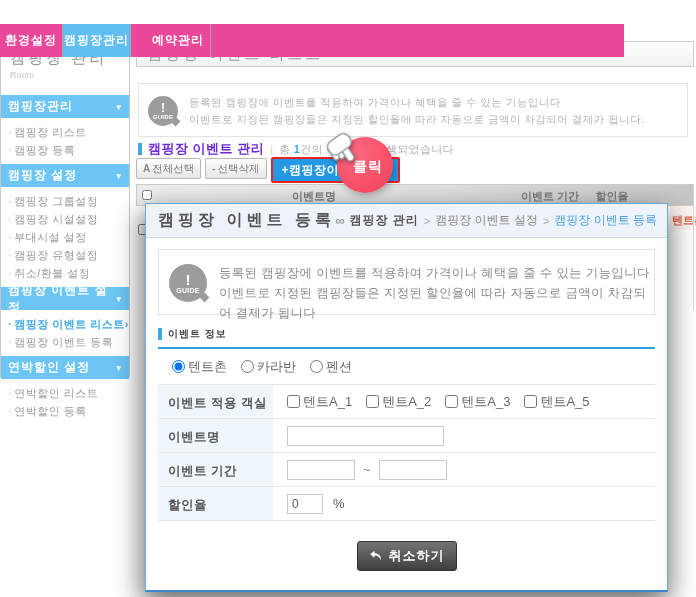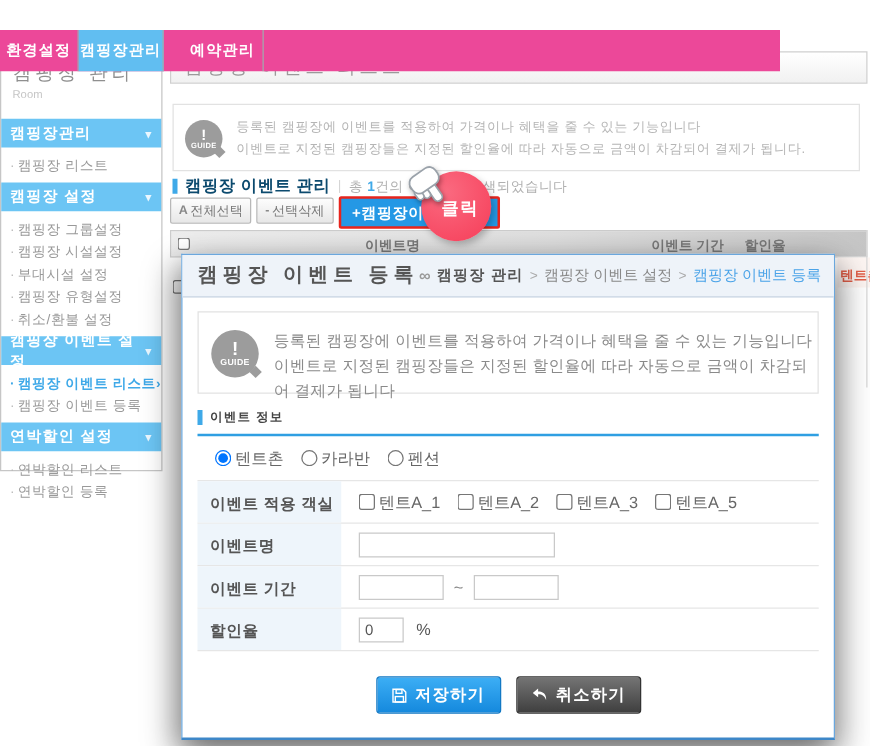--- a/index.html
+++ b/index.html
@@ -49,21 +49,21 @@
   }
   .gicon::after { content:""; position:absolute; right:-1px; bottom:1px; width:7px; height:7px; background:#9c9c9c; transform:rotate(45deg); }
   .gicon .ex { font-weight:bold; }
   .guidebox.main .gicon { left:9px; top:12px; width:30px; height:30px; }
   .guidebox.main .gicon .ex { font-size:12px; }
   .guidebox.main .gicon .gl { font-size:6px; font-weight:bold; letter-spacing:0.3px; }
   .gtext { position:absolute; }
   .guidebox.main .gtext { left:50px; top:10px; font-size:10.5px; color:#b5b5b5; line-height:17px; letter-spacing:0.5px; }
   .sectionrow { position:absolute; left:138px; top:140px; display:flex; align-items:center; gap:6px; z-index:1; }
   .bluebar { width:4px; height:12px; background:#3fa9e8; }
-  .sectionrow .stitle { font-size:13px; font-weight:bold; color:#0c4a6e; letter-spacing:0.5px; }
+  .sectionrow .stitle { font-size:13px; font-weight:bold; color:#6d28d9; letter-spacing:0.5px; }
   .sectionrow .sep { color:#d5d5d5; font-size:11px; }
   .sectionrow .count { font-size:11px; color:#b0b0b0; letter-spacing:0.3px; }
   .sectionrow .count b { color:#3fa9e8; font-weight:bold; }
   .toolbar { position:absolute; left:136px; top:158px; z-index:2; display:flex; align-items:flex-start; }
   .btn-small {
     height:21px; background:linear-gradient(#fdfdfd,#e7e7e7); border:1px solid #b8b8b8; border-radius:2px;
     font-size:10.5px; color:#777; padding:0 6px; display:flex; align-items:center; gap:2px; cursor:pointer; margin-right:4px;
   }
   .btn-small .bicon { font-weight:bold; color:#888; font-size:10px; }
   .btn-add {
@@ -152,20 +152,21 @@
     <div class="sb-title">캠핑장 관리</div>
     <div class="sb-sub">Room</div>
   </div>
 
   <div class="sb-header">
     <span>캠핑장관리</span>
     <span class="arr">▾</span>
   </div>
   <div class="sb-items">
     <div class="sb-item"><span class="dot">·</span><span>캠핑장 리스트</span></div>
+    <div class="sb-item"><span class="dot">·</span><span>캠핑장 등록</span></div>
   </div>
 
   <div class="sb-header">
     <span>캠핑장 설정</span>
     <span class="arr">▾</span>
   </div>
   <div class="sb-items">
     <div class="sb-item"><span class="dot">·</span><span>캠핑장 그룹설정</span></div>
     <div class="sb-item"><span class="dot">·</span><span>캠핑장 시설설정</span></div>
     <div class="sb-item"><span class="dot">·</span><span>부대시설 설정</span></div>
@@ -341,28 +342,20 @@
     <div class="frow">
       <div class="flabel">할인율</div>
       <div class="fvalue">
         <input type="text" class="tinput in-disc" value="0" style="">
         <span class="unit">%</span>
       </div>
     </div>
   </div>
 
   <div class="modal-buttons">
-    <div class="mbtn save">
-      <svg width="13" height="13" viewBox="0 0 14 14" fill="none" stroke="#fff" stroke-width="1.2">
-        <path d="M1.5 1.5 H10 L12.5 4 V12.5 H1.5 Z"></path>
-        <rect x="4.2" y="1.8" width="5" height="3.2"></rect>
-        <rect x="3.5" y="7.8" width="7" height="4.7"></rect>
-      </svg>
-      <span>저장하기</span>
-    </div>
     <div class="mbtn cancel">
       <svg width="14" height="12" viewBox="0 0 14 12">
         <path d="M5.5 0.8 L1.2 4.3 L5.5 7.8 V5.4 C8.8 5.4 10.8 6.9 11.9 10.2 C12.2 5.3 9.6 3.2 5.5 3.2 Z" fill="#ffffff"></path>
       </svg>
       <span>취소하기</span>
     </div>
   </div>
 </div>
 
 </body></html>

